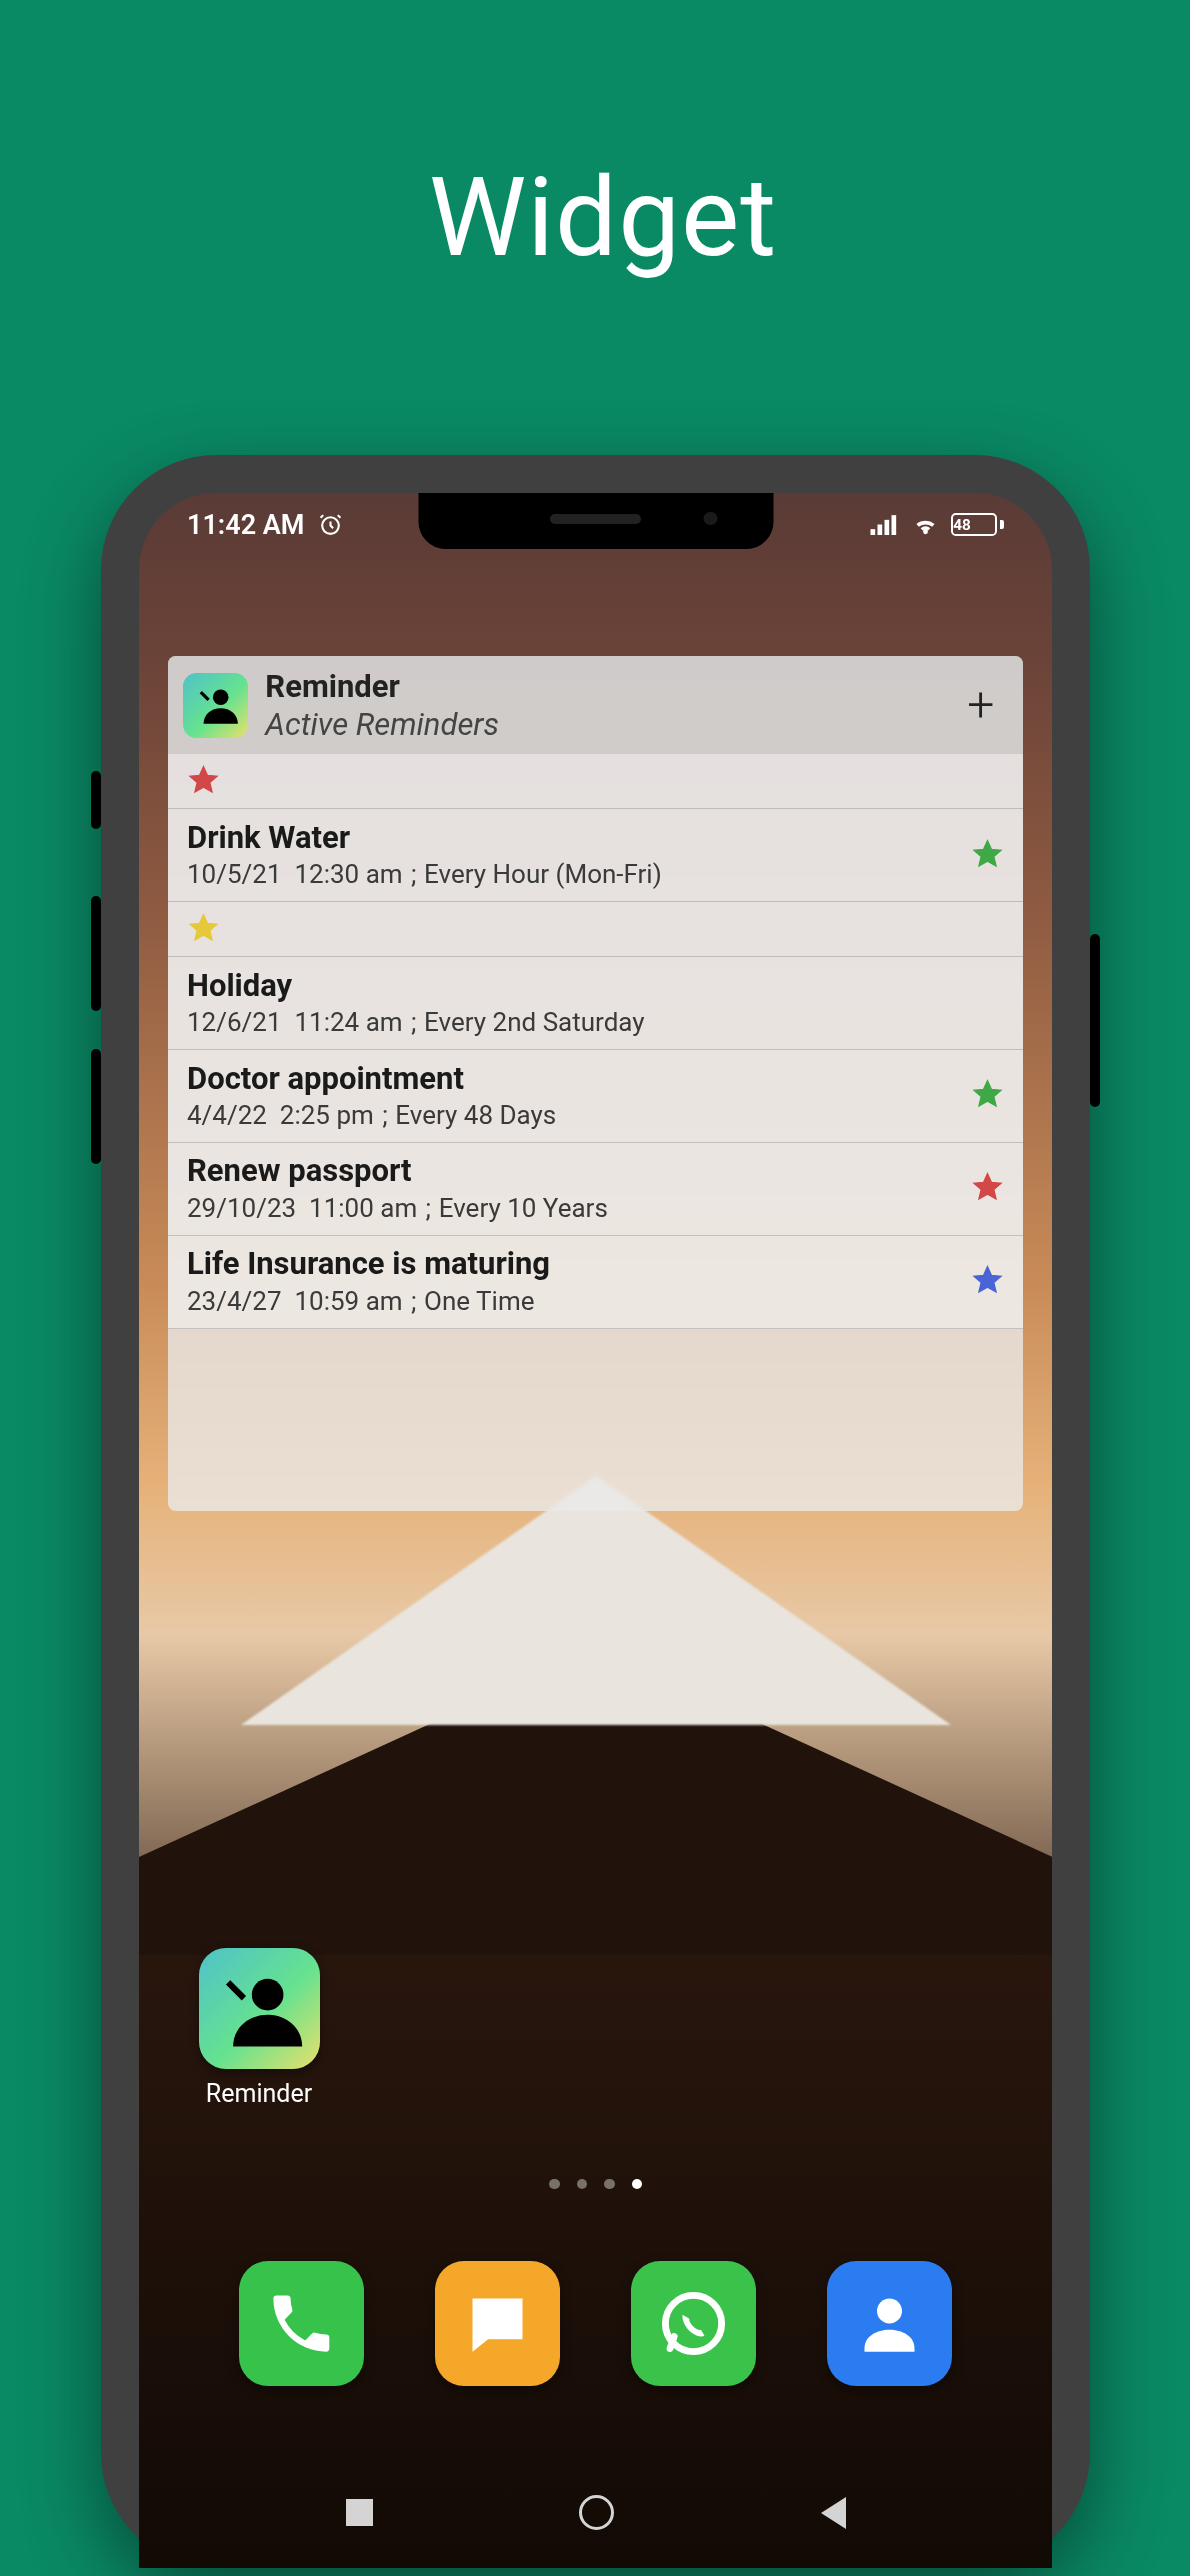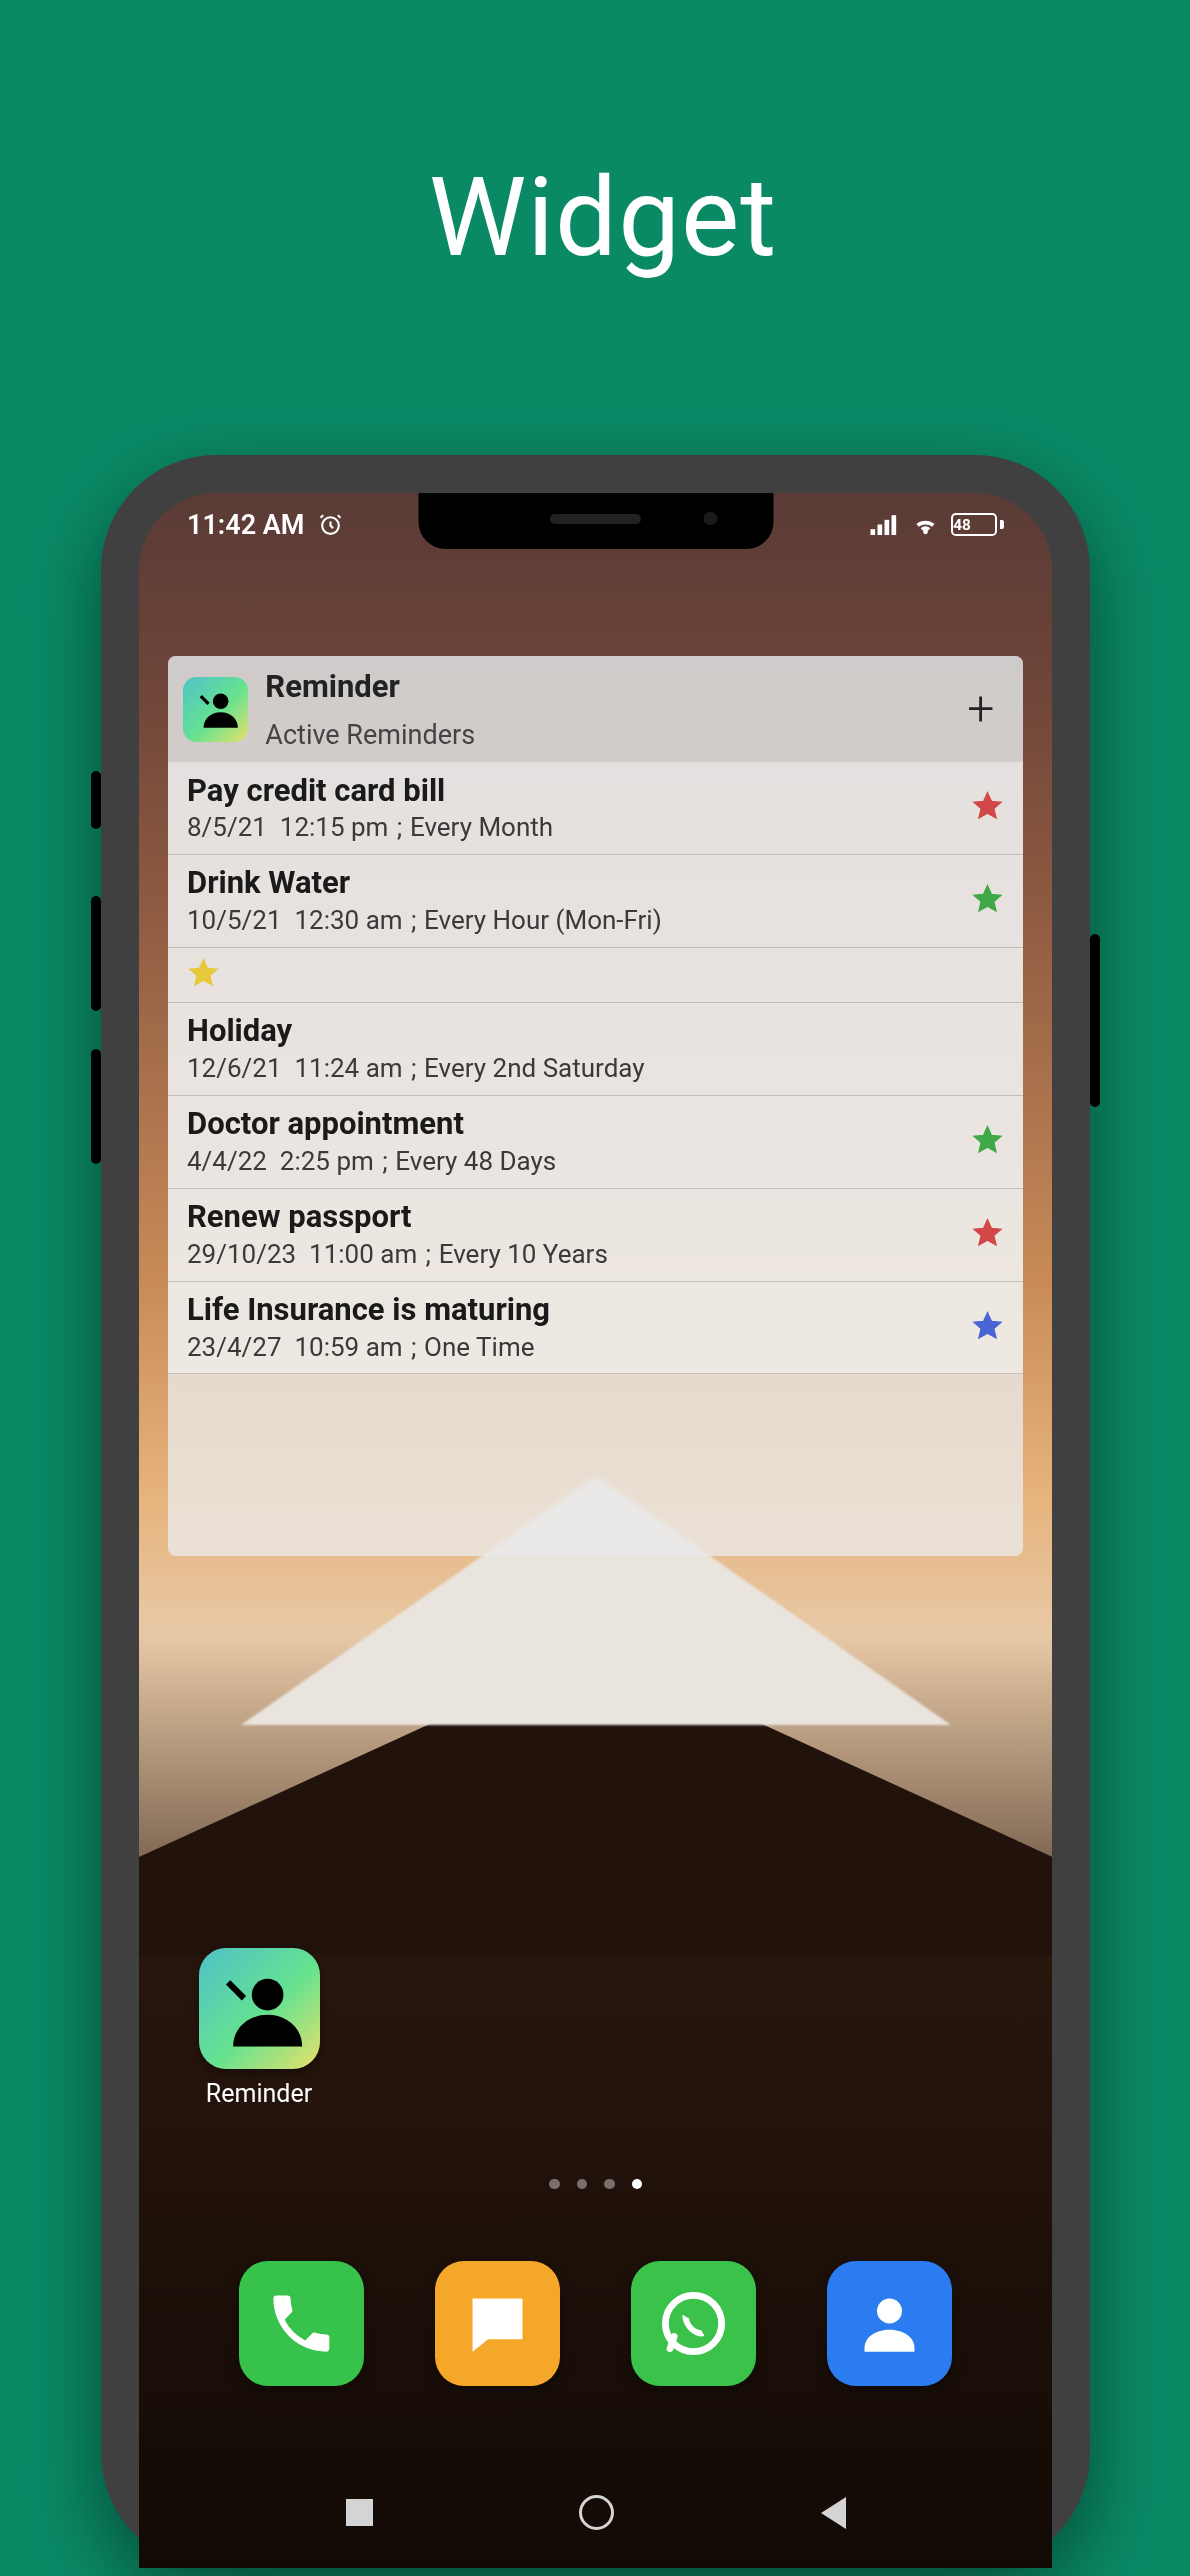--- a/index.html
+++ b/index.html
@@ -167,21 +167,21 @@
   .widget-app-icon {
     width: 65px; height: 65px;
     border-radius: 13.4px;
     background: linear-gradient(135deg, #4fc2c9 0%, #66e28f 55%, #e8e06a 100%);
     display: flex; align-items: center; justify-content: center;
     margin-right: 17px;
   }
   .widget-app-icon svg { width: 50px; height: 50px; }
   .widget-titles { flex: 1; }
   .widget-title { font-size: 31px; font-weight: 700; color: #222; }
-  .widget-sub   { font-size: 27px; color: #444; margin-top: 14px; }
+  .widget-sub   { font-size: 31px; color: #444; margin-top: 1px; font-style: italic; }
   .widget-add {
     font-size: 48px;
     font-weight: 300;
     color: #222;
     line-height: 1;
     padding: 3.8px 7.7px;
     cursor: pointer;
   }
 
   .widget-body {
@@ -363,24 +363,20 @@
         </div>
         <div class="widget-titles">
           <div class="widget-title">Reminder</div>
           <div class="widget-sub">Active Reminders</div>
         </div>
         <div class="widget-add">+</div>
       </div>
 
       <div class="widget-body" id="widget-body">
           <div class="reminder-row">
-            <div class="reminder-main">
-              <div class="reminder-title">Pay credit card bill</div>
-              <div class="reminder-meta"><span>8/5/21</span>&nbsp;&nbsp;<span>12:15 pm</span><span class="sep">&nbsp;;</span><span>Every Month</span></div>
-            </div>
             <span class="reminder-star">
               <svg viewBox="0 0 24 24" fill="#d24747" stroke="#d24747" stroke-width="1">
          <path d="M12 2l2.9 6.3 6.9.6-5.2 4.6 1.6 6.8L12 16.9 5.8 20.3l1.6-6.8L2.2 8.9l6.9-.6z"></path>
        </svg>
             </span>
           </div>
           <div class="reminder-row">
             <div class="reminder-main">
               <div class="reminder-title">Drink Water</div>
               <div class="reminder-meta"><span>10/5/21</span>&nbsp;&nbsp;<span>12:30 am</span><span class="sep">&nbsp;;</span><span>Every Hour (Mon-Fri)</span></div>

